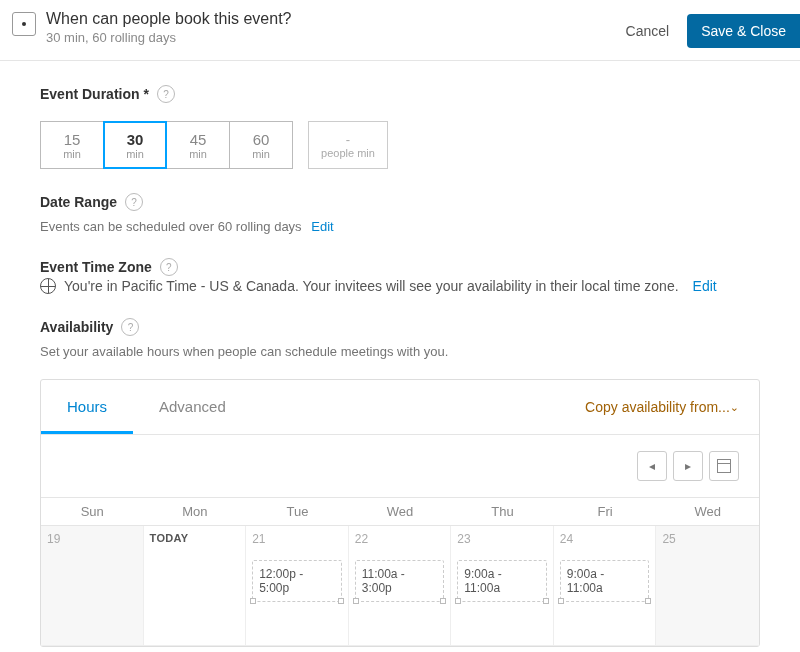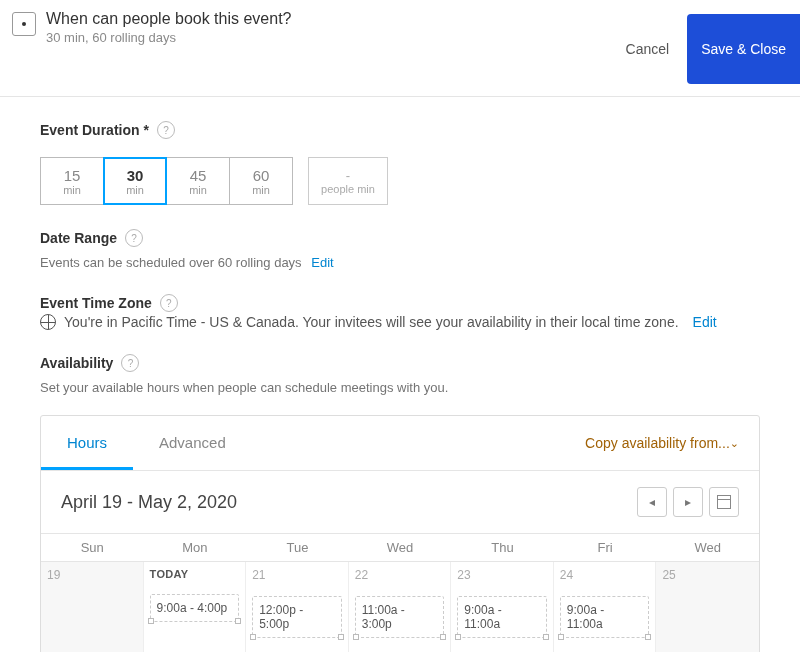--- a/index.html
+++ b/index.html
@@ -8,21 +8,21 @@
 
   
   .header { display: flex; align-items: flex-start; padding: 10px 0 12px 12px; border-bottom: 1px solid #e5e5e5; }
   .back-box { width: 24px; height: 24px; border: 1px solid #999; border-radius: 3px; display: flex; align-items: center; justify-content: center; margin-right: 10px; margin-top: 2px; cursor: pointer; }
   .back-box svg { width: 10px; height: 10px; }
   .header-titles { flex: 1; }
   .header-title { font-size: 16px; font-weight: 500; color: #333; }
   .header-subtitle { font-size: 13px; color: #8a8a8a; margin-top: 2px; }
   .header-actions { display: flex; align-items: center; gap: 18px; padding-top: 4px; }
   .cancel-link { color: #555; cursor: pointer; font-size: 14px; }
-  .save-btn { background: #1d4ed8; color: #fff; border: none; padding: 27px 14px; border-radius: 4px 0 0 4px; font-size: 14px; cursor: pointer; font-weight: 500;}
+  .save-btn { background: #0369a1; color: #fff; border: none; padding: 9px 14px; border-radius: 4px 0 0 4px; font-size: 14px; cursor: pointer; font-weight: 500;}
 
   
   .content { padding: 0 40px; }
   .section { margin-top: 24px; }
   .section-label { display: flex; align-items: center; gap: 8px; font-size: 14px; font-weight: 700; color: #333; }
   .help-icon { width: 18px; height: 18px; border: 1px solid #bbb; border-radius: 50%; display: inline-flex; align-items: center; justify-content: center; font-size: 10px; color: #aaa; cursor: pointer; font-weight: 400;}
   .section-sub { color: #747474; margin-top: 8px; font-size: 13px; }
   .edit-link { color: #0085d1; cursor: pointer; margin-left: 6px; }
 
   
@@ -157,21 +157,20 @@
         <div class="tabs-row">
           <div class="tab active">Hours</div>
           <div class="tab">Advanced</div>
           <div class="copy-link">
             <span>Copy availability from...</span>
             <span class="chev">⌄</span>
           </div>
         </div>
 
         <div class="cal-header">
-          <div class="cal-title">April 19 - May 2, 2020</div>
           <div class="cal-nav">
             <div class="nav-btn">◂</div>
             <div class="nav-btn">▸</div>
             <div class="cal-icon-btn">
               <span class="cal-small-icon"></span>
             </div>
           </div>
         </div>
 
         <div class="weekday-row">
@@ -183,21 +182,20 @@
           <div class="weekday">Fri</div>
           <div class="weekday">Wed</div>
         </div>
 
         <div class="days-grid">
           <div class="day-cell inactive">
             <div class="day-num">19</div>
           </div>
           <div class="day-cell">
             <div class="day-num bold">TODAY</div>
-            <div class="time-chip">9:00a - 4:00p</div>
           </div>
           <div class="day-cell">
             <div class="day-num">21</div>
             <div class="time-chip">12:00p - 5:00p</div>
           </div>
           <div class="day-cell">
             <div class="day-num">22</div>
             <div class="time-chip">11:00a - 3:00p</div>
           </div>
           <div class="day-cell">

